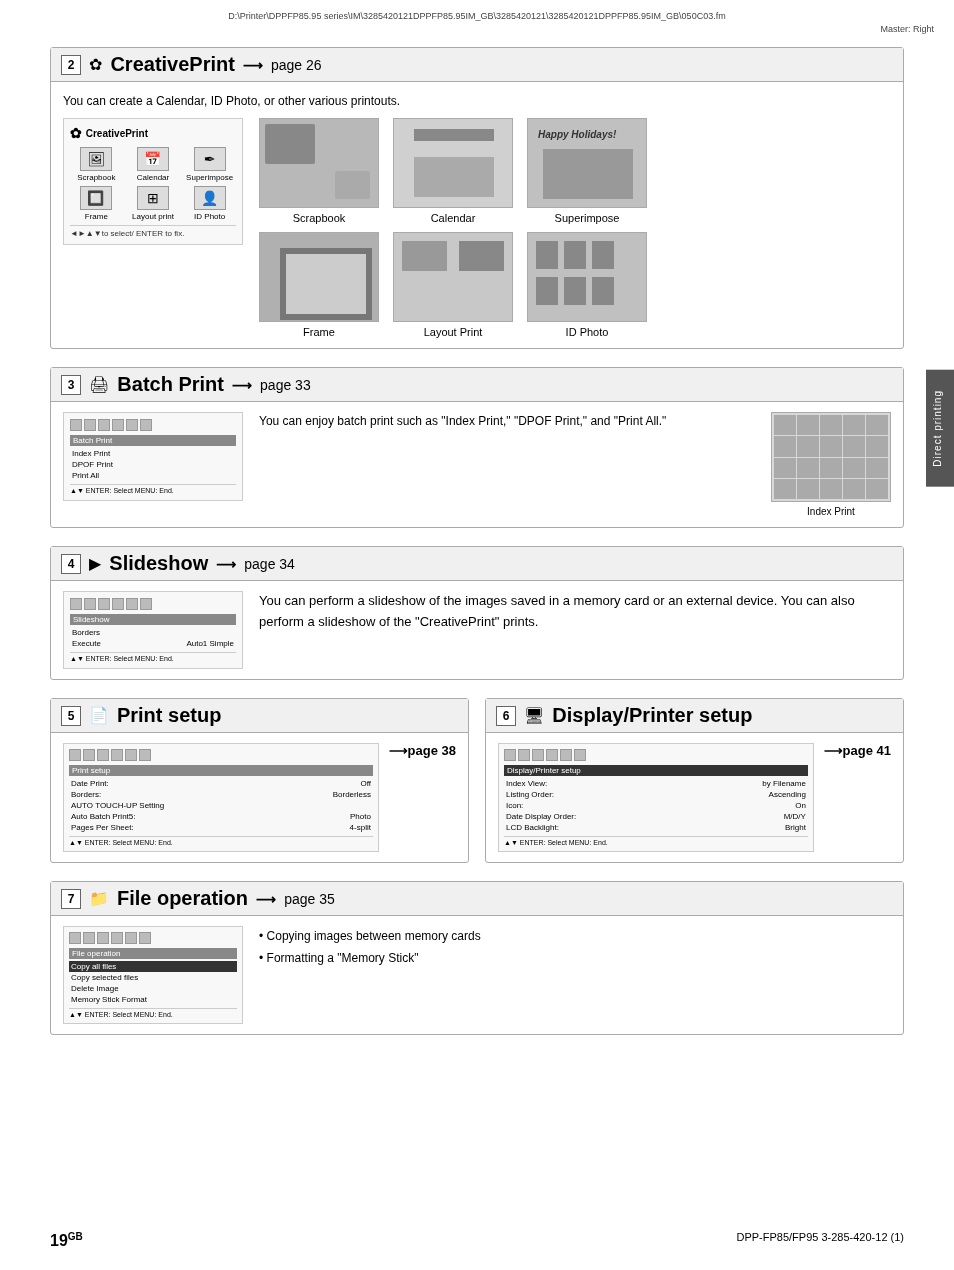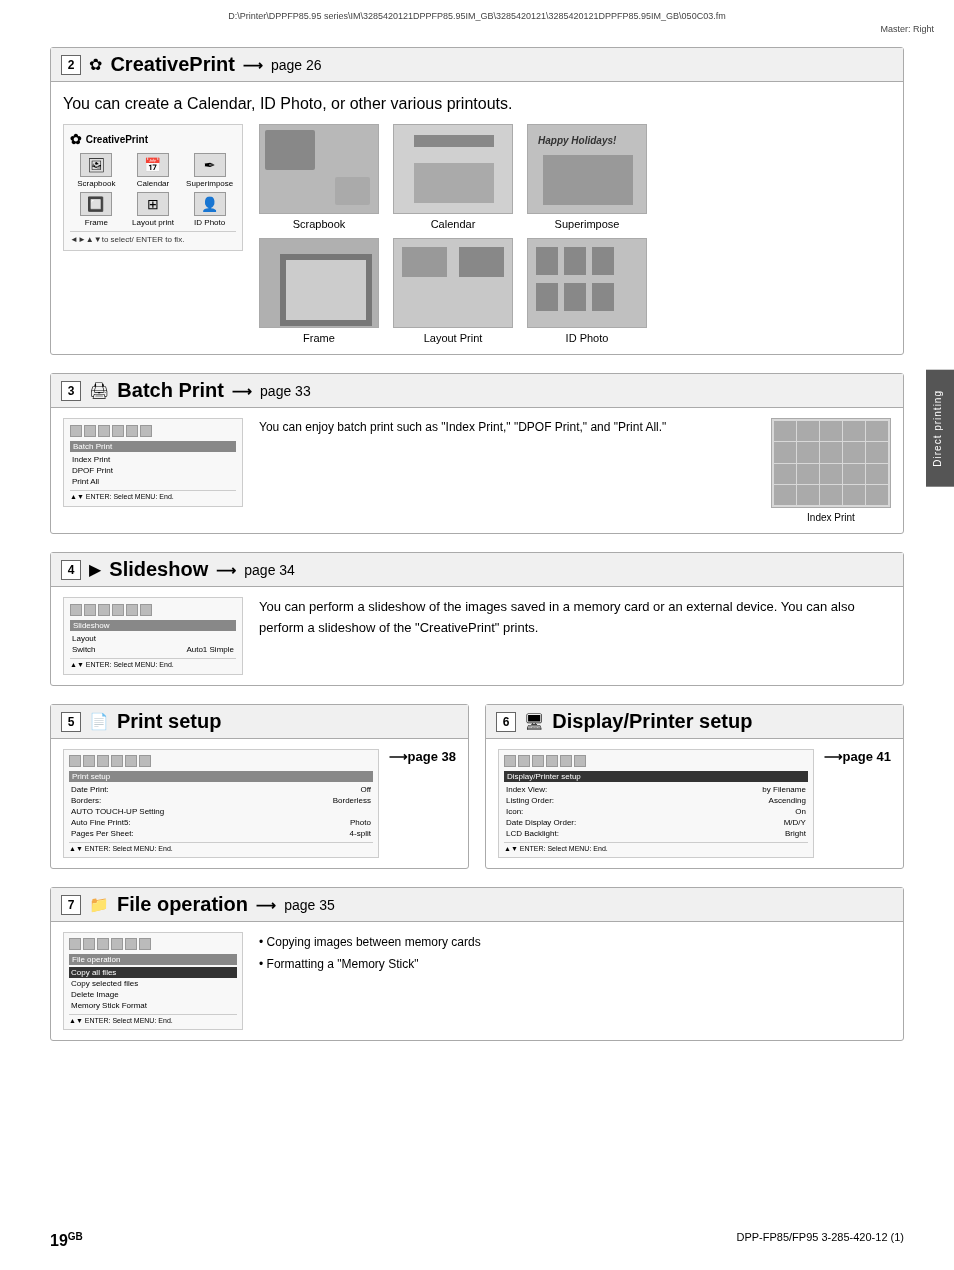--- a/index.html
+++ b/index.html
@@ -436,21 +436,21 @@
     .page-number {
       font-size: 16px;
       font-weight: bold;
     }
     .page-number sup {
       font-size: 10px;
     }
 
     
     .desc-text {
-      font-size: 16px;
+      font-size: 12px;
       margin-bottom: 8px;
       line-height: 1.5;
     }
   </style>
 </head>
 <body>
 
 <div class="right-tab">
   <span>Direct printing</span>
 </div>
@@ -610,23 +610,23 @@
         <div class="slideshow-screen">
           <div class="screen-top-icons">
             <div class="screen-top-icon"></div>
             <div class="screen-top-icon"></div>
             <div class="screen-top-icon"></div>
             <div class="screen-top-icon"></div>
             <div class="screen-top-icon"></div>
             <div class="screen-top-icon"></div>
           </div>
           <div class="screen-title-bar">Slideshow</div>
-          <div class="screen-menu-item">Layout</div>
+          <div class="screen-menu-item">Borders</div>
           <div class="screen-row">
-            <span>Switch</span>
+            <span>Execute</span>
             <span>Auto1 Simple</span>
           </div>
           <div class="screen-bottom-hint">▲▼ ENTER: Select MENU: End.</div>
         </div>
         <div class="slideshow-text">You can perform a slideshow of the images saved in a memory card or an external device. You can also perform a slideshow of the "CreativePrint" prints.</div>
       </div>
     </div>
   </div>
 
   <div class="two-col">
@@ -655,21 +655,21 @@
                   <span>Off</span>
                 </div>
               <div class="screen-row">
                   <span>Borders:</span>
                   <span>Borderless</span>
                 </div>
               <div class="screen-row">
                   <span>AUTO TOUCH-UP Setting</span>
                 </div>
               <div class="screen-row">
-                  <span>Auto Fine Print5:</span>
+                  <span>Auto Batch Print5:</span>
                   <span>Photo</span>
                 </div>
               <div class="screen-row">
                   <span>Pages Per Sheet:</span>
                   <span>4-split</span>
                 </div>
               <div class="screen-bottom-hint">▲▼ ENTER: Select MENU: End.</div>
             </div>
           </div>
           <div style="display:flex;align-items:center;font-weight:bold;font-size:13px;">

